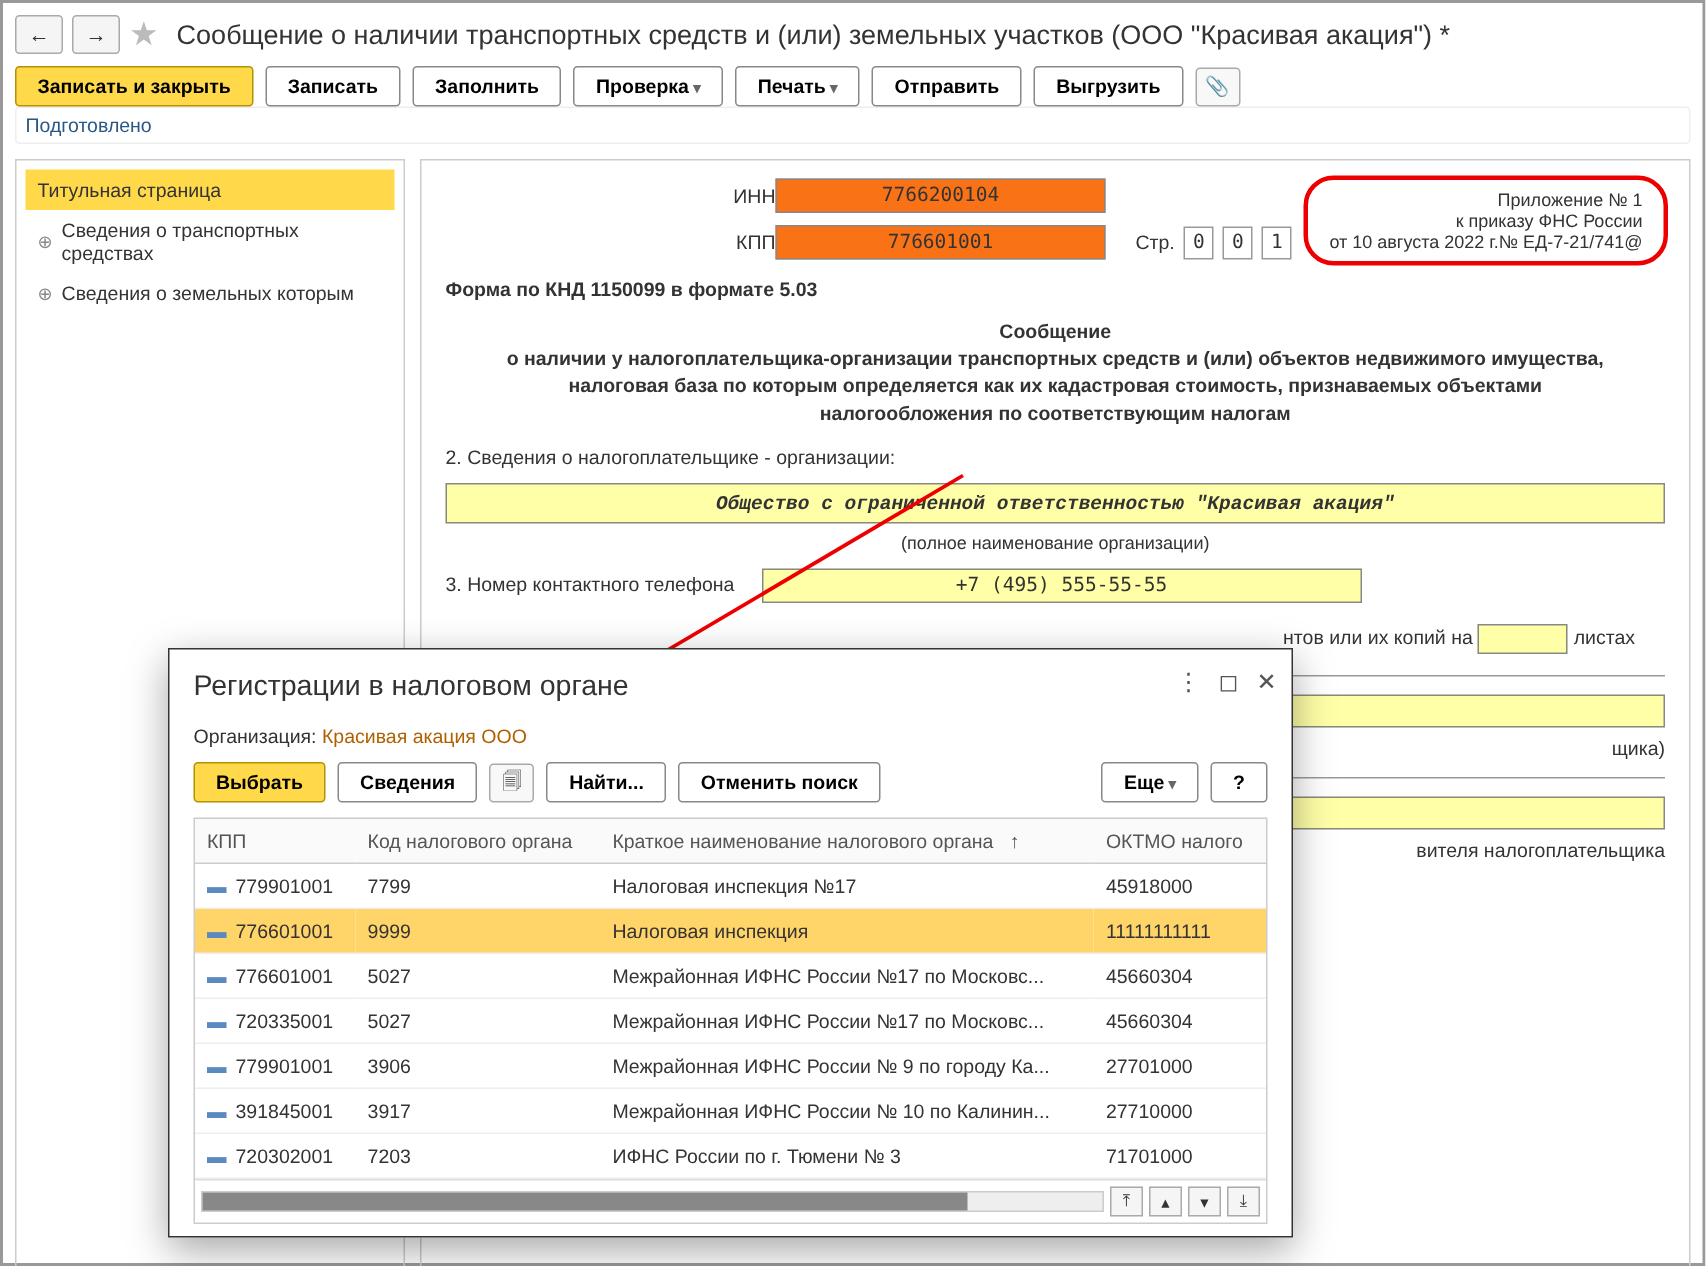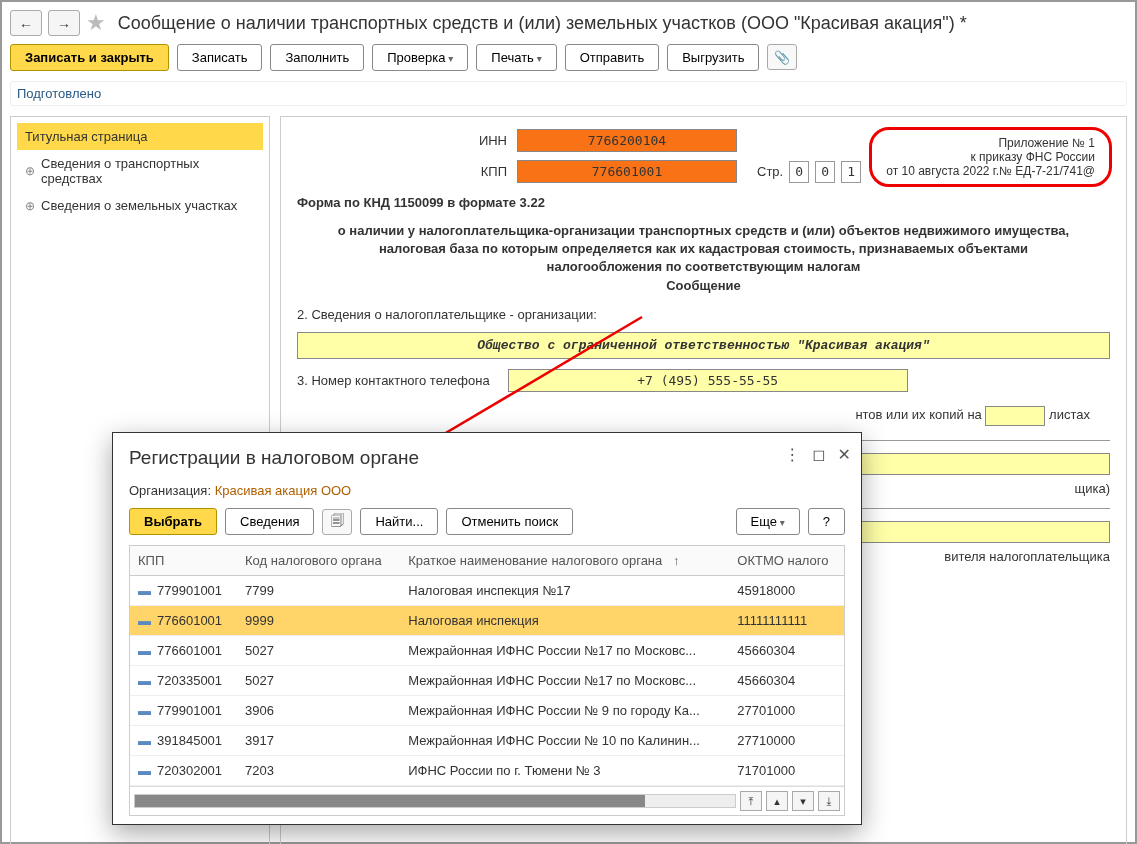--- a/index.html
+++ b/index.html
@@ -4,38 +4,38 @@
 <style>
 * { box-sizing: border-box; margin: 0; padding: 0; }
 body { font-family: Arial, sans-serif; font-size: 13px; background: #fff; color: #333; }
 .window { width: 1137px; height: 844px; border: 2px solid #999; background: #fff; position: relative; padding: 8px; }
 
 .top-nav { display: flex; align-items: center; gap: 6px; margin-bottom: 8px; }
 .nav-arrow { width: 32px; height: 26px; border: 1px solid #aaa; background: #f5f5f5; display: flex; align-items: center; justify-content: center; cursor: pointer; font-size: 14px; border-radius: 3px; }
 .star { color: #bbb; font-size: 22px; }
 .title { font-size: 18px; font-weight: normal; margin-left: 6px; }
 
-.toolbar { display: flex; gap: 8px; margin-bottom: 10px; align-items: flex-start; }
-.btn { padding: 5px 14px; border: 1px solid #888; background: #fff; cursor: pointer; border-radius: 3px; font-size: 13px; }
+.toolbar { display: flex; gap: 8px; align-items: center; }
+.btn { padding: 5px 14px; border: 1px solid #888; background: #fff; cursor: pointer; border-radius: 3px; font-size: 13px; font-weight: bold; }
 .btn-primary { background: #ffd94a; border-color: #b29200; font-weight: bold; }
 .btn-dd::after { content: " ▾"; font-size: 10px; color: #666; }
 .icon-btn { width: 30px; height: 26px; border: 1px solid #aaa; background: #f8f8f8; display: flex; align-items: center; justify-content: center; border-radius: 3px; cursor: pointer; }
 
 .status { color: #2a5885; border: 1px solid #eee; padding: 4px 6px; margin-bottom: 10px; border-radius: 3px; }
 
 .main-split { display: flex; height: 828px; gap: 10px; }
 .sidebar { width: 260px; border: 1px solid #ccc; padding: 6px; }
 .sidebar-item { padding: 6px 8px; cursor: pointer; display: flex; align-items: center; gap: 6px; font-size: 13px; }
 .sidebar-item.active { background: #ffd94a; }
 .sidebar-item .expand { color: #888; font-size: 12px; }
 
 .content { flex: 1; border: 1px solid #ccc; padding: 12px 16px; position: relative; overflow: hidden; }
 
 .field-row { display: flex; align-items: center; margin-bottom: 8px; }
-.field-label { width: 220px; text-align: right; padding-right: 10px; }
+.field-label { width: 220px; text-align: right; }
 .field-val { background: #f97316; border: 1px solid #888; padding: 3px 10px; min-width: 220px; text-align: center; font-family: monospace; }
 .inn-kpp { margin-left: 180px; }
 
 .page-box { display: inline-flex; margin-left: 20px; align-items: center; gap: 6px; }
 .page-cell { border: 1px solid #999; width: 20px; height: 22px; text-align: center; font-family: monospace; padding-top: 2px; }
 
 .annex-box { position: absolute; top: 10px; right: 14px; border: 3px solid #e00; border-radius: 20px; padding: 6px 14px; font-size: 12px; text-align: right; }
 
 .form-header { margin: 12px 0; }
 .form-title { text-align: center; font-weight: bold; margin: 12px 30px; font-size: 13px; line-height: 1.4; }
@@ -106,21 +106,21 @@
     <div class="sidebar">
       <div class="sidebar-item active">
         <span>Титульная страница</span>
       </div>
       <div class="sidebar-item">
         <span class="expand">⊕</span>
         <span>Сведения о транспортных средствах</span>
       </div>
       <div class="sidebar-item">
         <span class="expand">⊕</span>
-        <span>Сведения о земельных участках</span>
+        <span>Сведения о земельных которым</span>
       </div>
     </div>
 
     <div class="content">
       <div class="annex-box">
         <div>Приложение № 1</div>
         <div>к приказу ФНС России</div>
         <div>от 10 августа 2022 г.№ ЕД-7-21/741@</div>
       </div>
 
@@ -132,30 +132,31 @@
         <span class="field-label" style="width:40px">КПП</span>
         <span class="field-val">776601001</span>
         <div class="page-box">
           <span>Стр.</span>
           <span class="page-cell">0</span>
           <span class="page-cell">0</span>
           <span class="page-cell">1</span>
         </div>
       </div>
 
-      <div class="form-header" style="font-weight:bold">Форма по КНД 1150099 в формате 3.22</div>
+      <div class="form-header" style="font-weight:bold">Форма по КНД 1150099 в формате 5.03</div>
 
       <div class="form-title">
+        <div>Сообщение</div>
         <div style="font-weight:bold">о наличии у налогоплательщика-организации транспортных средств и (или) объектов недвижимого имущества, налоговая база по которым определяется как их кадастровая стоимость, признаваемых объектами налогообложения по соответствующим налогам</div>
-        <div>Сообщение</div>
       </div>
 
 
       <div class="form-line">2. Сведения о налогоплательщике - организации:</div>
       <div class="org-name-box">Общество с ограниченной ответственностью "Красивая акация"</div>
+      <div class="sub-note">(полное наименование организации)</div>
 
       <div class="form-line">
         <span>3. Номер контактного телефона</span>
         &nbsp;&nbsp;&nbsp;
         <span class="wide-val">+7 (495) 555-55-55</span>
       </div>
 
       <div class="sheets-row extra-text" style="text-align:right; padding-right:20px;">
         <span>нтов или их копий на</span>
         <span class="sheets-box"></span>

